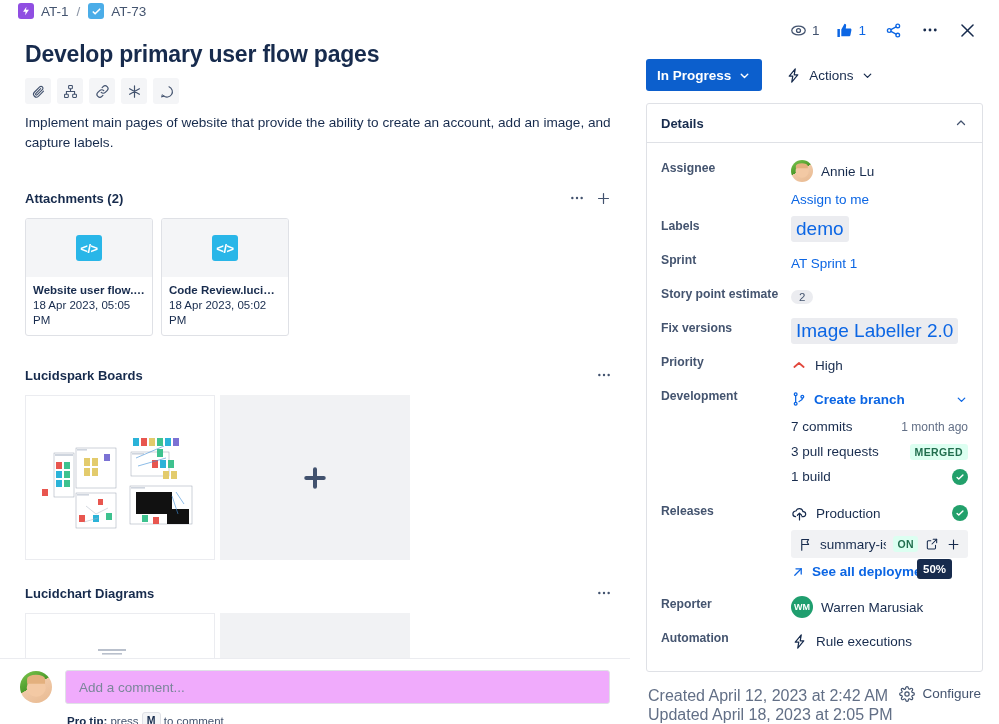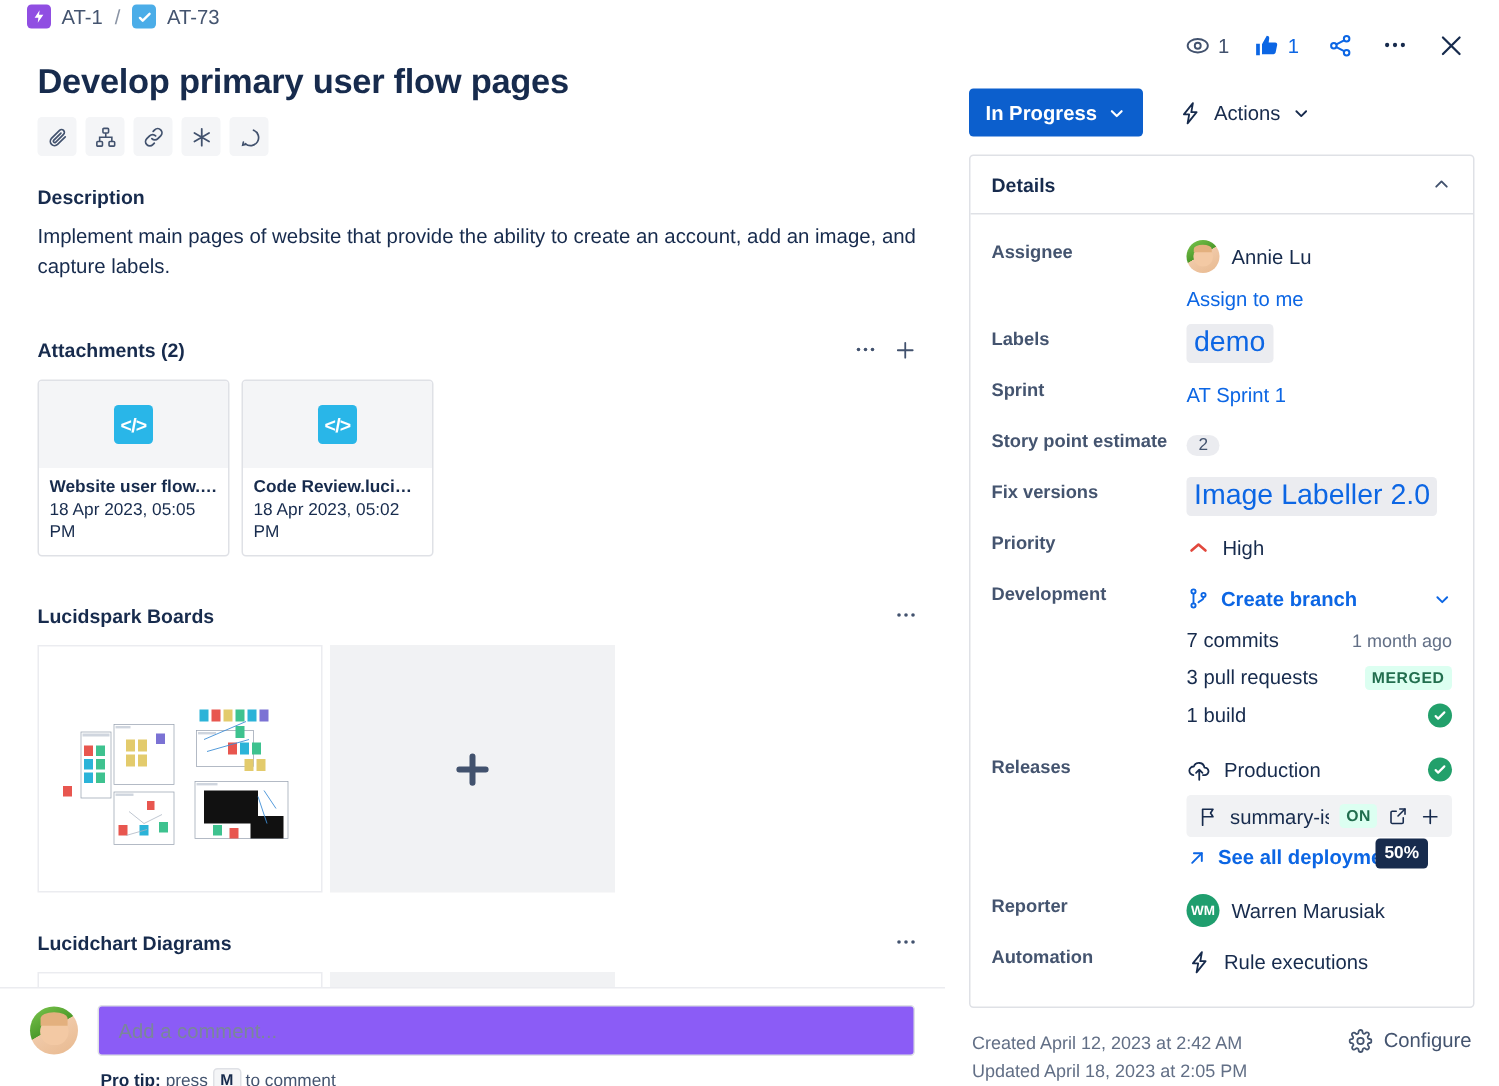--- a/index.html
+++ b/index.html
@@ -110,21 +110,21 @@
 
   
   #commentbar {
     position: absolute; left: 0; bottom: 0; width: 630px; height: 66px;
     background: #fff; border-top: 1px solid #EBECF0;
     padding: 11px 20px 0 20px;
   }
   #comment-row { display: flex; align-items: center; gap: 13px; }
   #comment-input {
     flex: 1; height: 34px; border: 1px solid #DFE1E6; border-radius: 3px;
-    background: #8b5cf6; padding: 0 13px; font-size: 13.5px; color: #172B4D;
+    background: #f0abfc; padding: 0 13px; font-size: 13.5px; color: #172B4D;
     font-family: "Liberation Sans", sans-serif;
   }
   #comment-input::placeholder { color: #7A869A; }
   #protip { margin-top: 8px; margin-left: 47px; font-size: 11.5px; color: #44546F; }
   #protip b { color: #172B4D; }
   .kbd {
     display: inline-block; background: #F4F5F7; border: 1px solid #DFE1E6;
     border-radius: 3px; padding: 0 4px; font-size: 10.5px; font-weight: bold;
     color: #172B4D; line-height: 14px; vertical-align: 1px;
   }
@@ -216,21 +216,21 @@
   }
   .av-wm {
     width: 22px; height: 22px; border-radius: 50%; background: #1F9E6E;
     color: #fff; font-size: 9px; font-weight: bold;
     display: flex; align-items: center; justify-content: center; flex: none;
   }
   #footer-meta {
     display: flex; justify-content: space-between; align-items: flex-start;
     margin-top: 14px; padding: 0 2px;
   }
-  .meta-line { font-size: 12px; color: #626F86; line-height: 19px; }
+  .meta-line { font-size: 16px; color: #626F86; line-height: 19px; }
   #configure-btn {
     display: flex; gap: 7px; color: #44546F;
     font-size: 13.5px; cursor: pointer;
   }
   .ico { display: inline-flex; align-items: center; justify-content: center; flex: none; }
 </style>
 </head>
 <body>
 
 <div id="topbar">
@@ -337,21 +337,20 @@
     <div class="qa-btn">
       <span class="ico">
         <svg width="15" height="15" viewBox="0 0 24 24" fill="none" stroke="#42526E" stroke-width="1.8" stroke-linecap="round">
             <path d="M16 4.5a8.5 8.5 0 11-8.8 14.2"></path>
             <path d="M5.2 17.2l-.7 3.2 3.2-.7"></path>
           </svg>
       </span>
     </div>
   </div>
 
-  <div class="sec-label" id="description-label">Description</div>
   <div id="description-text">Implement main pages of website that provide the ability to create an account, add an image, and capture labels.</div>
 
   <div class="sec-head" id="attachments-head">
     <span class="sec-label">Attachments (2)</span>
     <span class="sec-head-actions">
       <span class="ico">
         <svg width="16" height="16" viewBox="0 0 24 24" fill="#42526E">
             <circle cx="5" cy="12" r="1.8"></circle>
             <circle cx="12" cy="12" r="1.8"></circle>
             <circle cx="19" cy="12" r="1.8"></circle>

